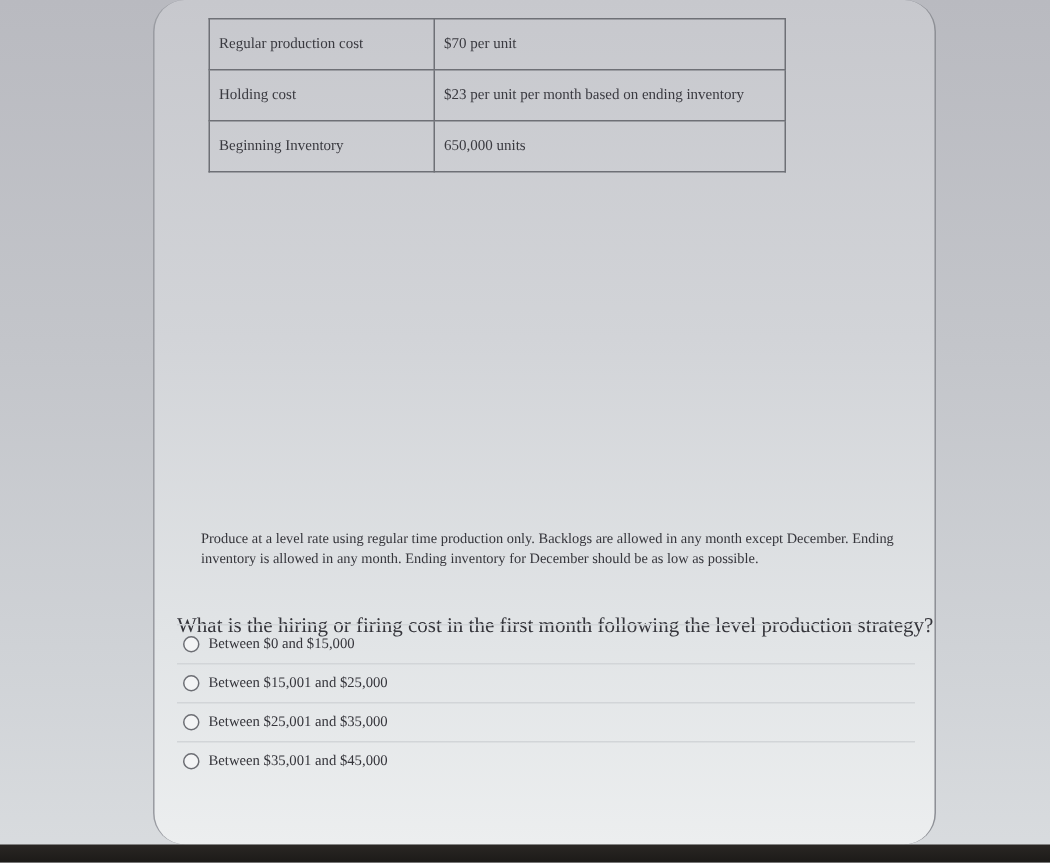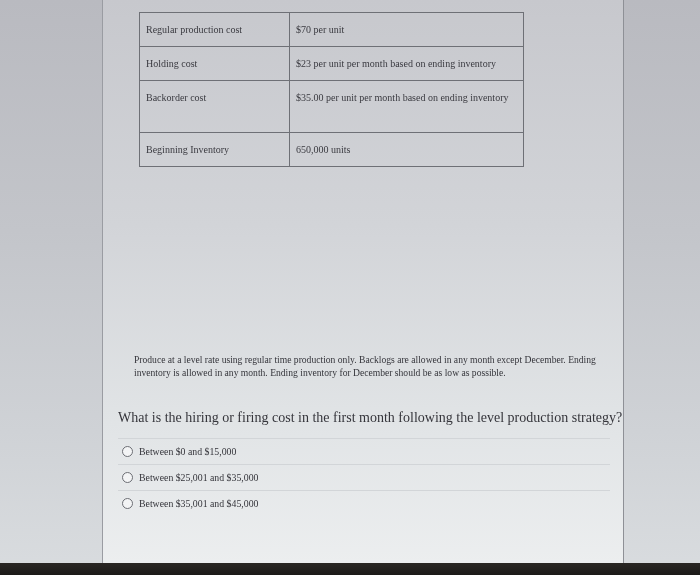--- a/index.html
+++ b/index.html
@@ -18,20 +18,21 @@
     .panel {
       position: absolute;
       left: 102px;
       top: 0;
       width: 522px;
       height: 563px;
       background: linear-gradient(180deg, #c7c8cd 0%, #d2d4d8 40%, #e1e4e6 75%, #eceeef 100%);
       border-left: 1px solid #9a9ca2;
       border-right: 1px solid #8e9096;
       box-sizing: border-box;
+      border-radius: 21px;
     }
     .data-table {
       position: absolute;
       left: 36px;
       top: 12px;
       width: 385px;
       border-collapse: collapse;
       font-size: 10px;
       color: #3a3a40;
     }
@@ -65,21 +66,21 @@
       position: absolute;
       left: 15px;
       top: 410px;
       font-size: 14px;
       color: #35353b;
       margin: 0;
     }
     .options {
       position: absolute;
       left: 15px;
-      top: 438px;
+      top: 416px;
       width: 492px;
     }
     .option {
       display: flex;
       align-items: center;
       height: 26px;
       border-top: 1px solid #d2d5d8;
       box-sizing: border-box;
       font-size: 9.8px;
       color: #35353b;
@@ -112,42 +113,42 @@
   <table class="data-table">
     <tbody>
       <tr>
         <td class="label">Regular production cost</td>
         <td class="value">$70 per unit</td>
       </tr>
       <tr>
         <td class="label">Holding cost</td>
         <td class="value">$23 per unit per month based on ending inventory</td>
       </tr>
-      <tr class="tall">
-        <td class="label">Backorder cost</td>
-        <td class="value">$35.00 per unit per month based on ending inventory</td>
-      </tr>
       <tr>
         <td class="label">Beginning Inventory</td>
         <td class="value">650,000 units</td>
       </tr>
     </tbody>
   </table>
 
   <p class="instructions">Produce at a level rate using regular time production only.  Backlogs are allowed in any month except December.  Ending inventory is allowed in any month.  Ending inventory for December should be as low as possible.</p>
 
   <p class="question">What is the hiring or firing cost in the first month following the level production strategy?</p>
 
   <div class="options">
     <label class="option">
       <span class="radio"></span>
       <span>Between $0 and $15,000</span>
     </label>
     <label class="option">
       <span class="radio"></span>
+      <span>Between $15,001 and $25,000</span>
+    </label>
+    <label class="option">
+      <span class="radio"></span>
       <span>Between $25,001 and $35,000</span>
     </label>
     <label class="option">
       <span class="radio"></span>
       <span>Between $35,001 and $45,000</span>
     </label>
   </div>
 </div>
 
 <div class="bottom-bar"></div>

